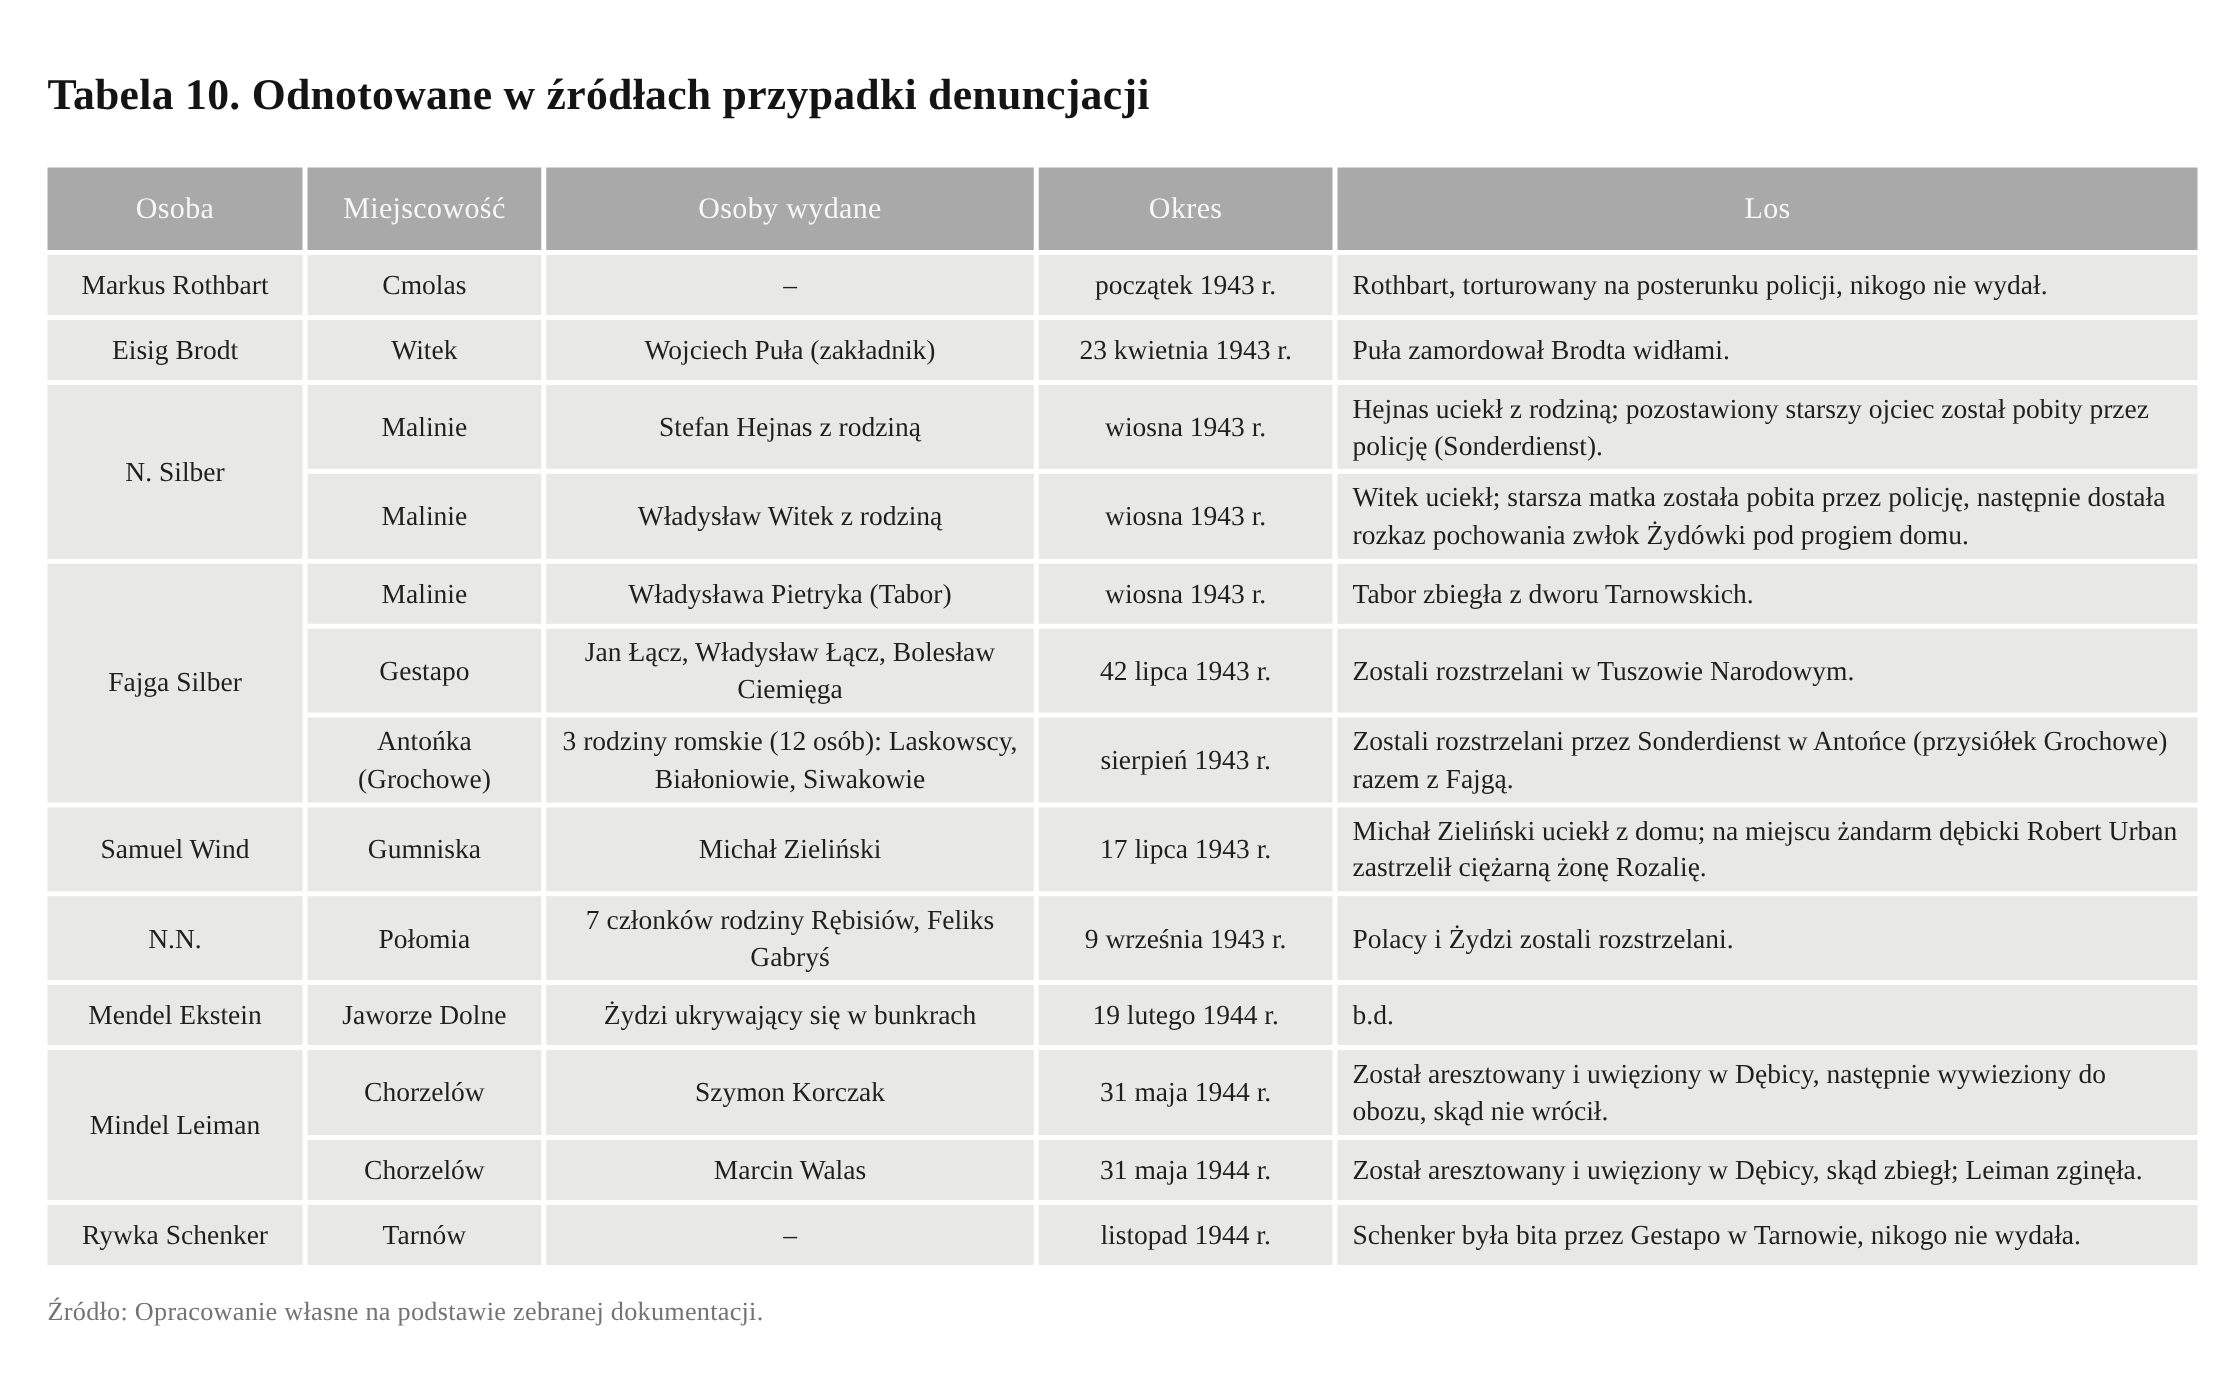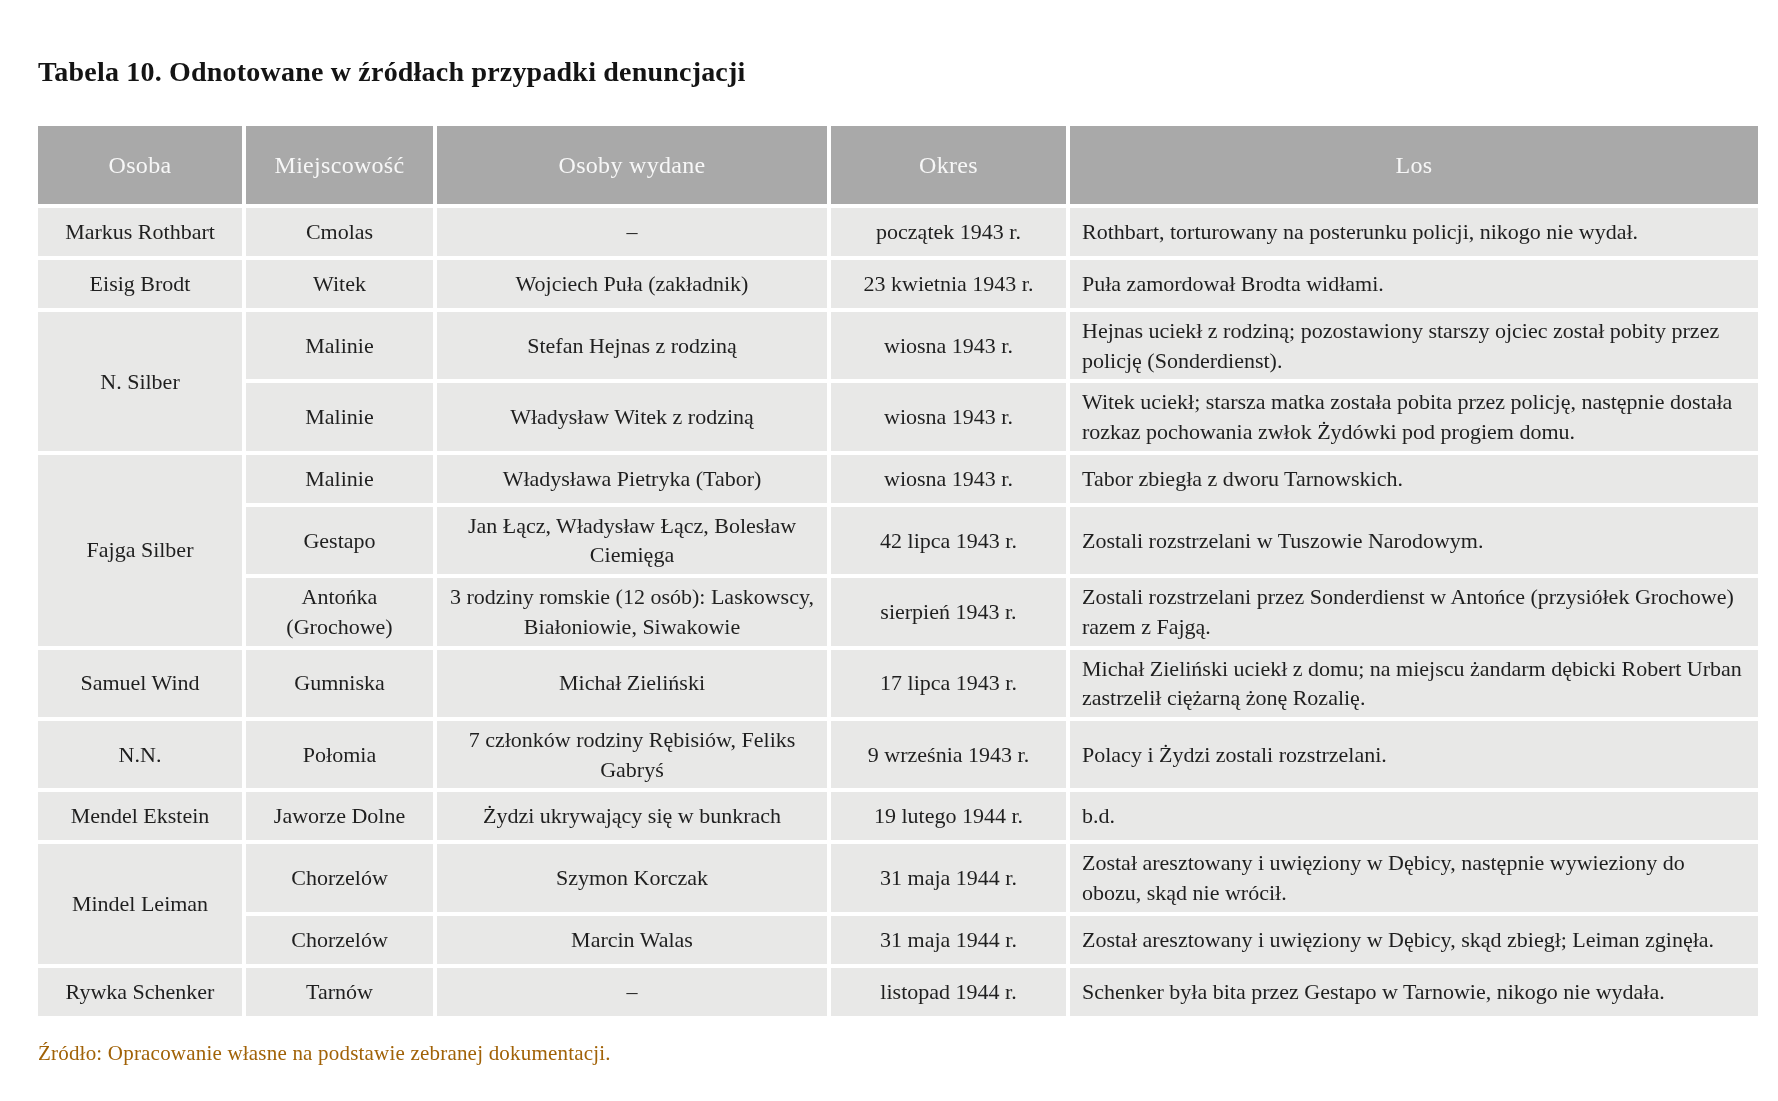--- a/index.html
+++ b/index.html
@@ -12,21 +12,21 @@
   .page {
     position: relative;
     width: 1778px;
     height: 1101px;
     background: #ffffff;
     overflow: hidden;
     box-sizing: border-box;
     padding: 56px 36px 0 38px;
   }
   .table-title {
-    font-size: 28px;
+    font-size: 35px;
     font-weight: bold;
     letter-spacing: 0.2px;
     margin: 0 0 34px 0;
     color: #141414;
   }
   table.denunc {
     border-collapse: separate;
     border-spacing: 4px;
     table-layout: fixed;
     width: 1712px;
@@ -36,40 +36,40 @@
     box-sizing: border-box;
     overflow: hidden;
   }
   th {
     background: #a9a9a9;
     color: #f7f7f7;
     font-weight: normal;
     font-size: 24px;
     text-align: center;
     vertical-align: middle;
-    height: 78px;
+    height: 66px;
     padding: 4px 8px;
     letter-spacing: 0.3px;
   }
   td {
     background: #e8e8e7;
     font-size: 22px;
     line-height: 1.35;
     vertical-align: middle;
     height: 48px;
     padding: 4px 10px;
     text-align: center;
   }
   td.col-los {
     text-align: left;
     padding-left: 12px;
   }
   .source-note {
     font-size: 21px;
-    color: #a16207;
+    color: #737373;
     letter-spacing: 0.2px;
   }
 </style>
 </head>
 <body>
 
 <div class="page">
   <h1 class="table-title">Tabela 10. Odnotowane w źródłach przypadki denuncjacji</h1>
 
   <table class="denunc">

